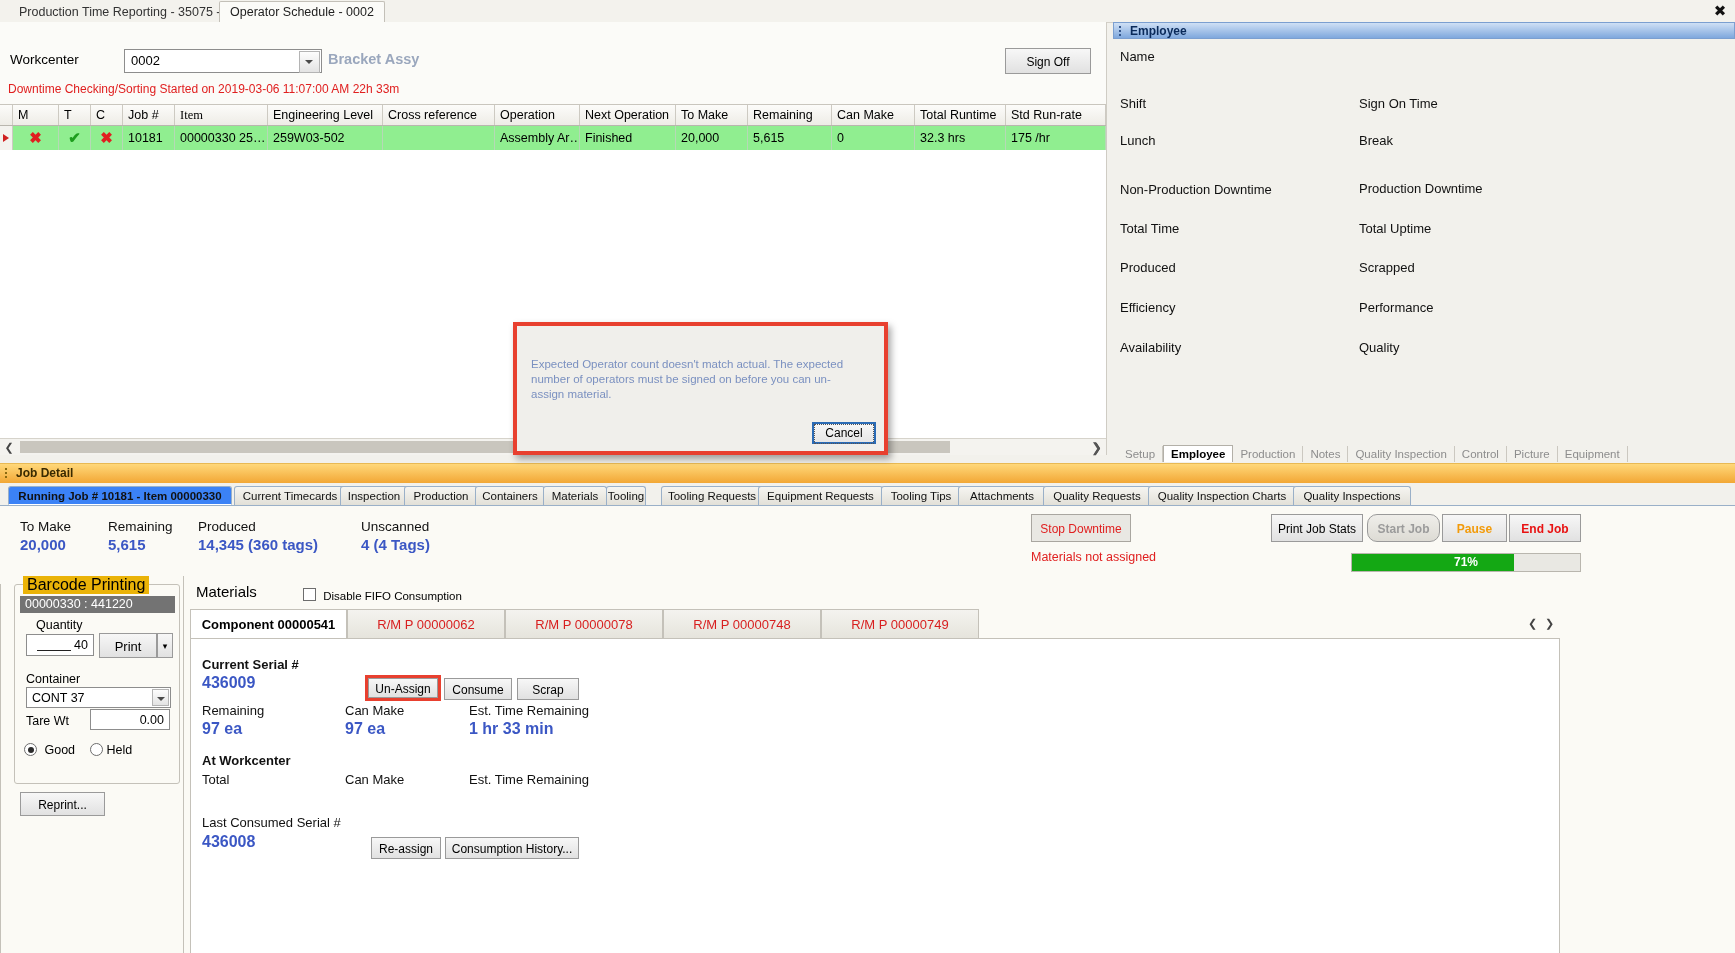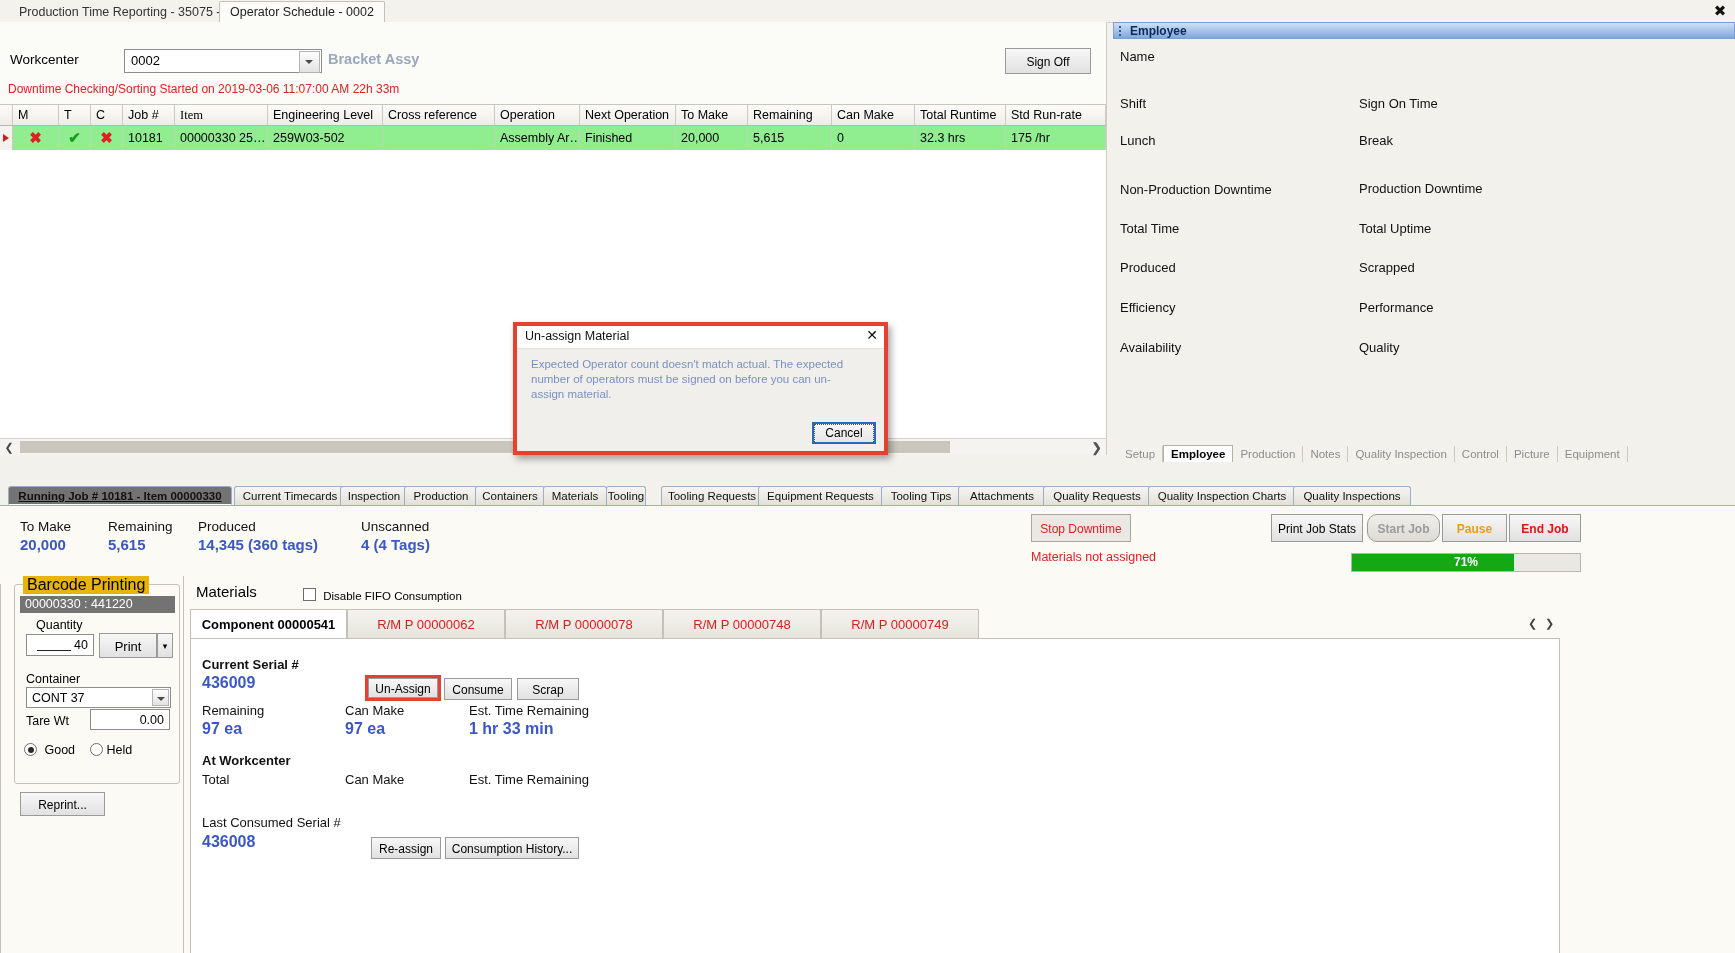--- a/index.html
+++ b/index.html
@@ -69,21 +69,21 @@
   .jd-head{position:absolute;left:0;top:463px;width:1735px;height:19px;
            background:linear-gradient(#ffd87a,#f2a735);border-top:1px solid #e8b954;}
   .jd-head .ttl{position:absolute;left:16px;top:2px;font-size:12px;font-weight:bold;color:#3a2a00;}
   .jd-head .grip{position:absolute;left:5px;top:4px;width:2px;height:11px;
                  background:repeating-linear-gradient(#8a6a10 0 2px,transparent 2px 4px);}
 
   .jdtabs{position:absolute;left:0;top:486px;width:1735px;height:20px;}
   .jdtab{position:absolute;top:0;height:19px;line-height:19px;font-size:11.5px;text-align:center;
          background:linear-gradient(#f6f5f1,#e2e0d8);border:1px solid #9ab0c8;border-bottom:none;
          border-radius:3px 3px 0 0;color:#111;white-space:nowrap;box-sizing:border-box;cursor:pointer;}
-  .jdtab.on{background:#737373;font-weight:bold;border:1px solid #9ab0c8;border-bottom:1px solid #fff;text-decoration:underline;}
+  .jdtab.on{background:#3b82f6;font-weight:bold;border:1px solid #9ab0c8;border-bottom:1px solid #fff;}
 
   .jdbody{position:absolute;left:0;top:505px;width:1735px;height:448px;background:#fbfaf5;border-top:1px solid #9ab0c8;}
 
   .stat{position:absolute;}
   .stat .l{font-size:13.5px;color:#111;}
   .stat .v{font-size:15px;font-weight:bold;color:#3b57c4;margin-top:2px;}
 
   .btn{background:linear-gradient(#f7f7f7,#e1e1e1);border:1px solid #9a9a9a;font-size:12px;text-align:center;cursor:pointer;box-sizing:border-box;}
   .btn.flat{background:#e9e8e3;border:1px solid #a9a6a0;}
   .btn.dis{color:#9b9b9b;background:linear-gradient(#efeeea,#dddbd4);}
@@ -225,20 +225,24 @@
       <div class="rp-tab on">Employee</div>
       <div class="rp-tab">Production</div>
       <div class="rp-tab">Notes</div>
       <div class="rp-tab">Quality Inspection</div>
       <div class="rp-tab">Control</div>
       <div class="rp-tab">Picture</div>
       <div class="rp-tab">Equipment</div>
     </div>
   </div>
 
+  <div class="jd-head">
+    <div class="grip"></div>
+    <div class="ttl">Job Detail</div>
+  </div>
 
   <div class="jdtabs">
     <div class="jdtab on" style="left:8px;width:224px;">Running Job # 10181 - Item 00000330</div>
     <div class="jdtab" style="left:234px;width:112px;">Current Timecards</div>
     <div class="jdtab" style="left:340px;width:68px;">Inspection</div>
     <div class="jdtab" style="left:404px;width:74px;">Production</div>
     <div class="jdtab" style="left:475px;width:70px;">Containers</div>
     <div class="jdtab" style="left:543px;width:64px;">Materials</div>
     <div class="jdtab" style="left:606px;width:40px;">Tooling</div>
     <div class="jdtab" style="left:661px;width:102px;">Tooling Requests</div>
@@ -353,23 +357,19 @@
       <div class="btn" style="position:absolute;left:178px;top:69px;width:70px;height:20px;line-height:20px;">Un-Assign</div>
       <div class="btn" style="position:absolute;left:254px;top:69px;width:68px;height:22px;line-height:22px;">Consume</div>
       <div class="btn" style="position:absolute;left:327px;top:69px;width:62px;height:22px;line-height:22px;">Scrap</div>
 
       <div class="btn" style="position:absolute;left:181px;top:228px;width:70px;height:22px;line-height:22px;">Re-assign</div>
       <div class="btn" style="position:absolute;left:255px;top:228px;width:134px;height:22px;line-height:22px;">Consumption History...</div>
     </div>
   </div>
 
   <div class="dlg">
-    <div class="bar">
-      <div class="t">Un-assign Material</div>
-      <div class="x">✕</div>
-    </div>
     <div class="msg">Expected Operator count doesn't match actual. The expected number of operators must be signed on before you can un-assign material.</div>
     <div class="cancel">
       <span>Cancel</span>
     </div>
   </div>
 
 </div>
 
 </body></html>

